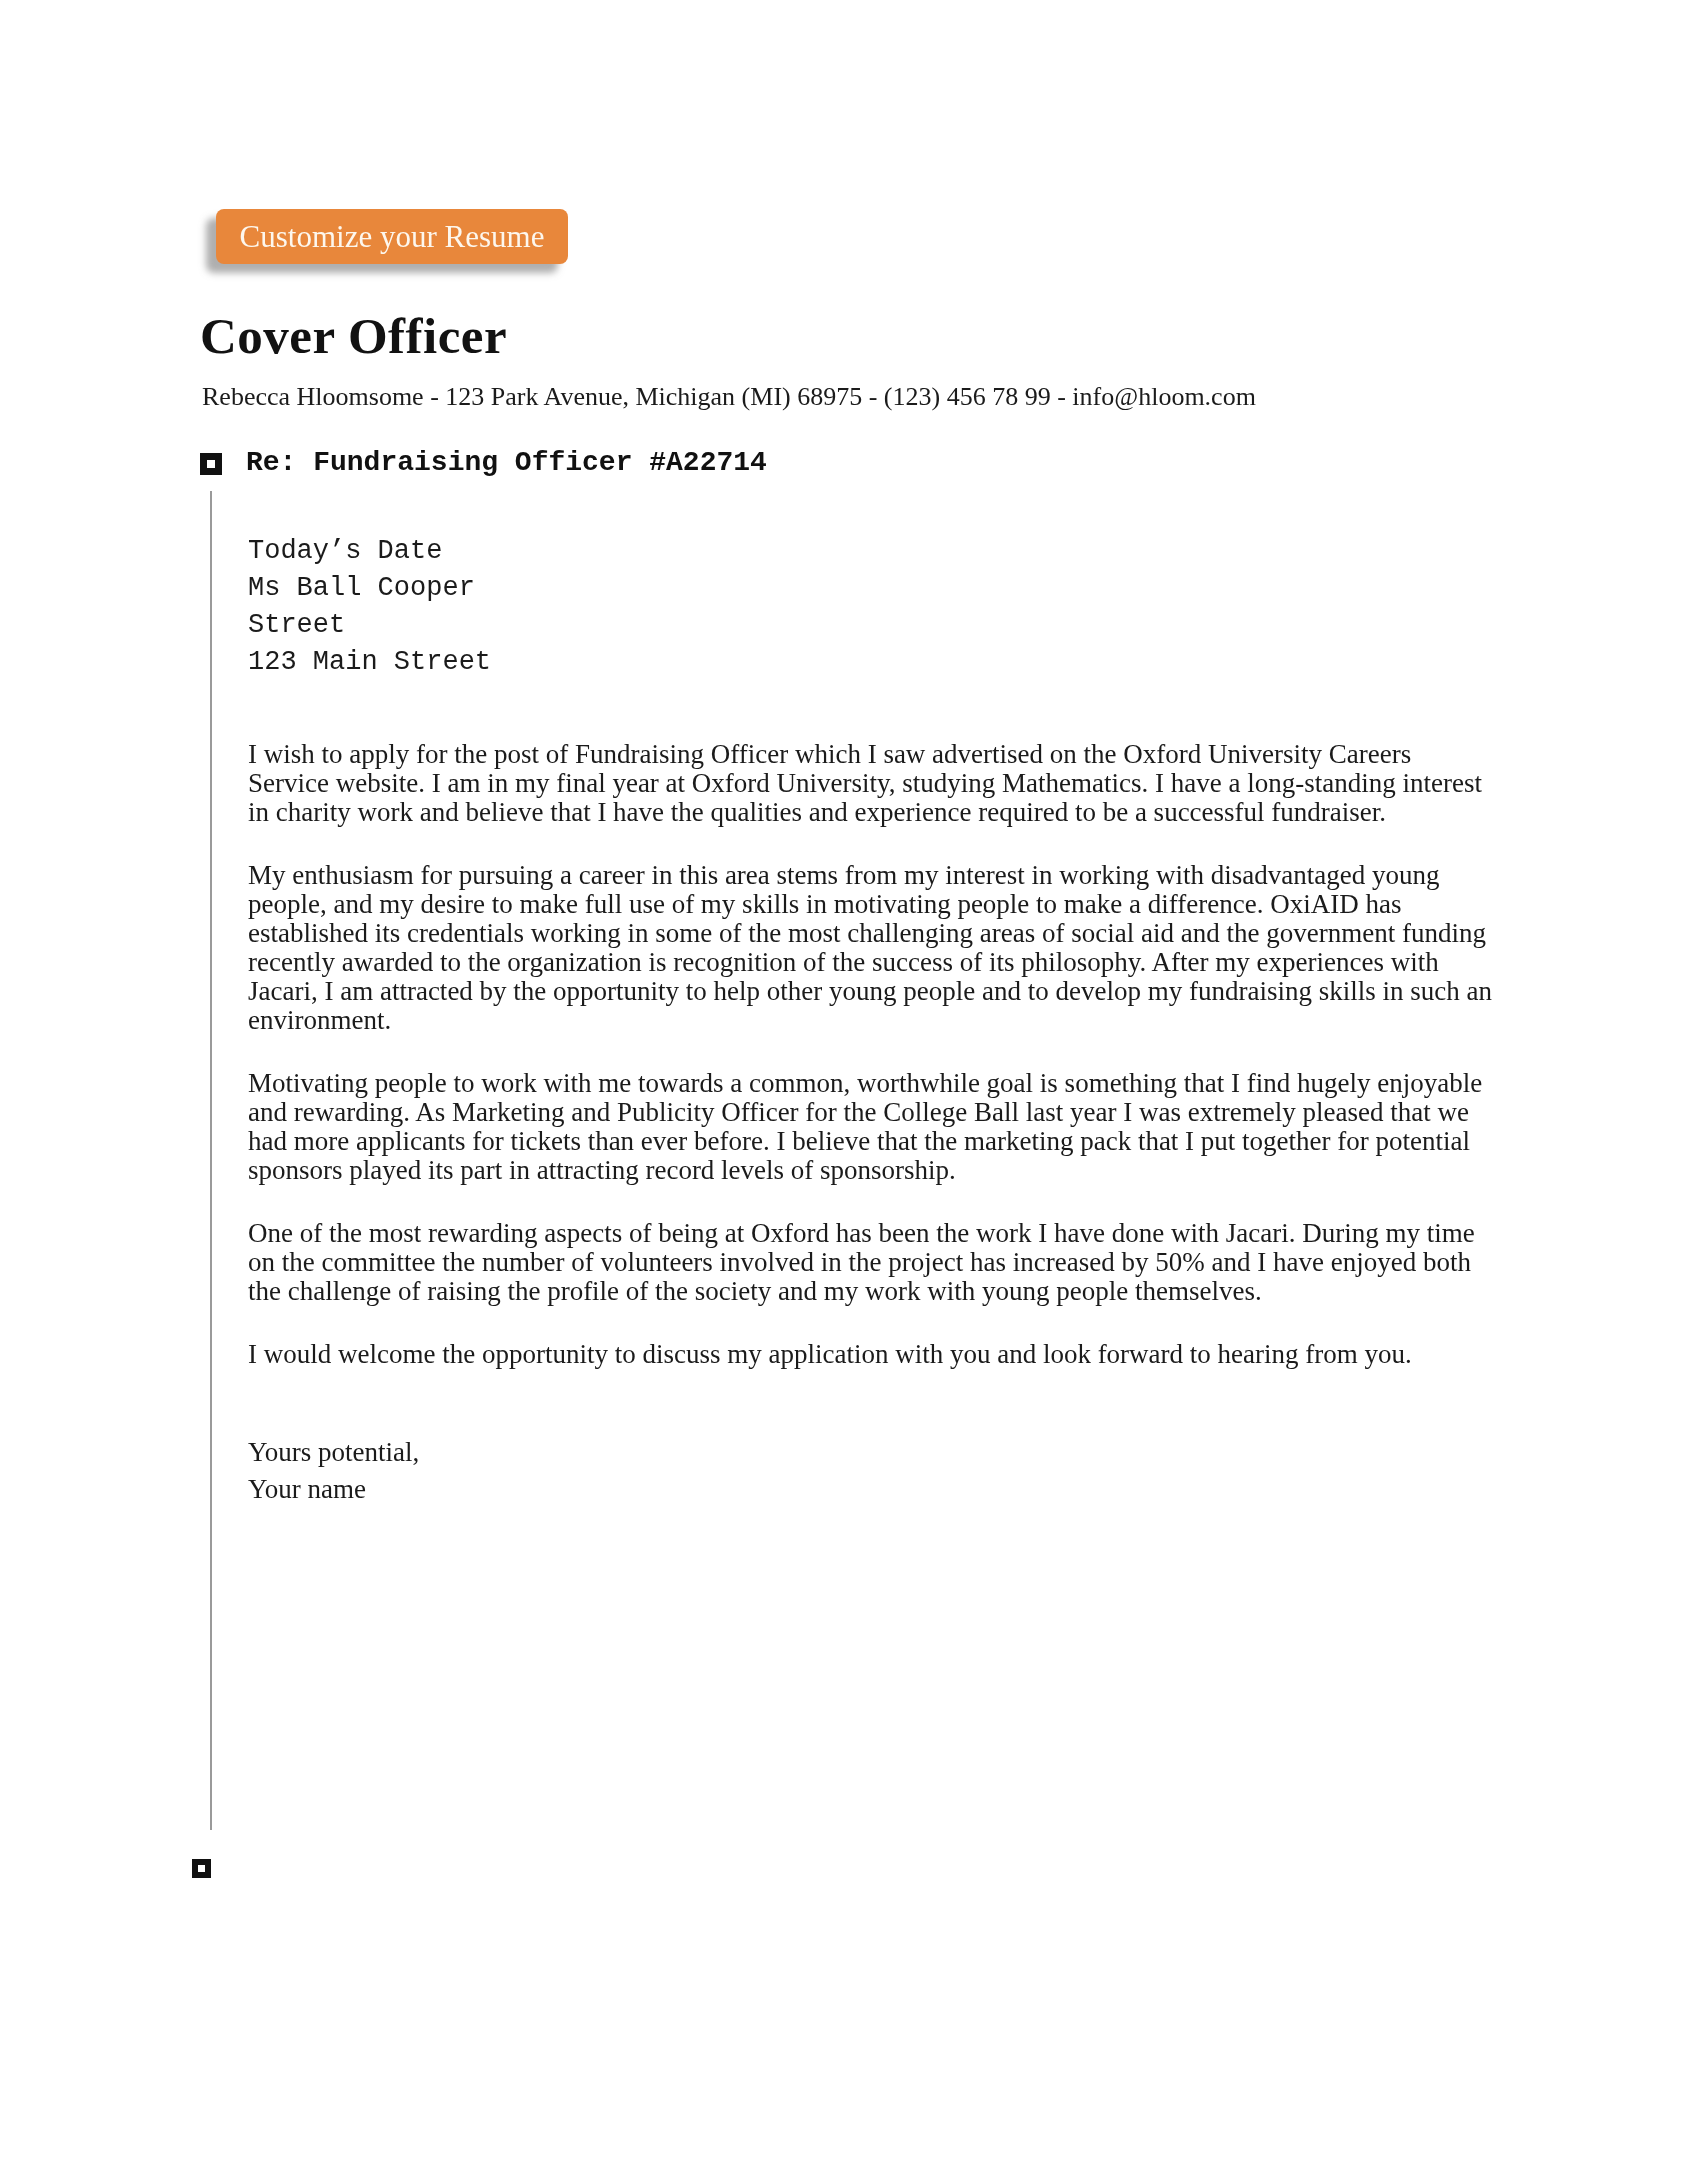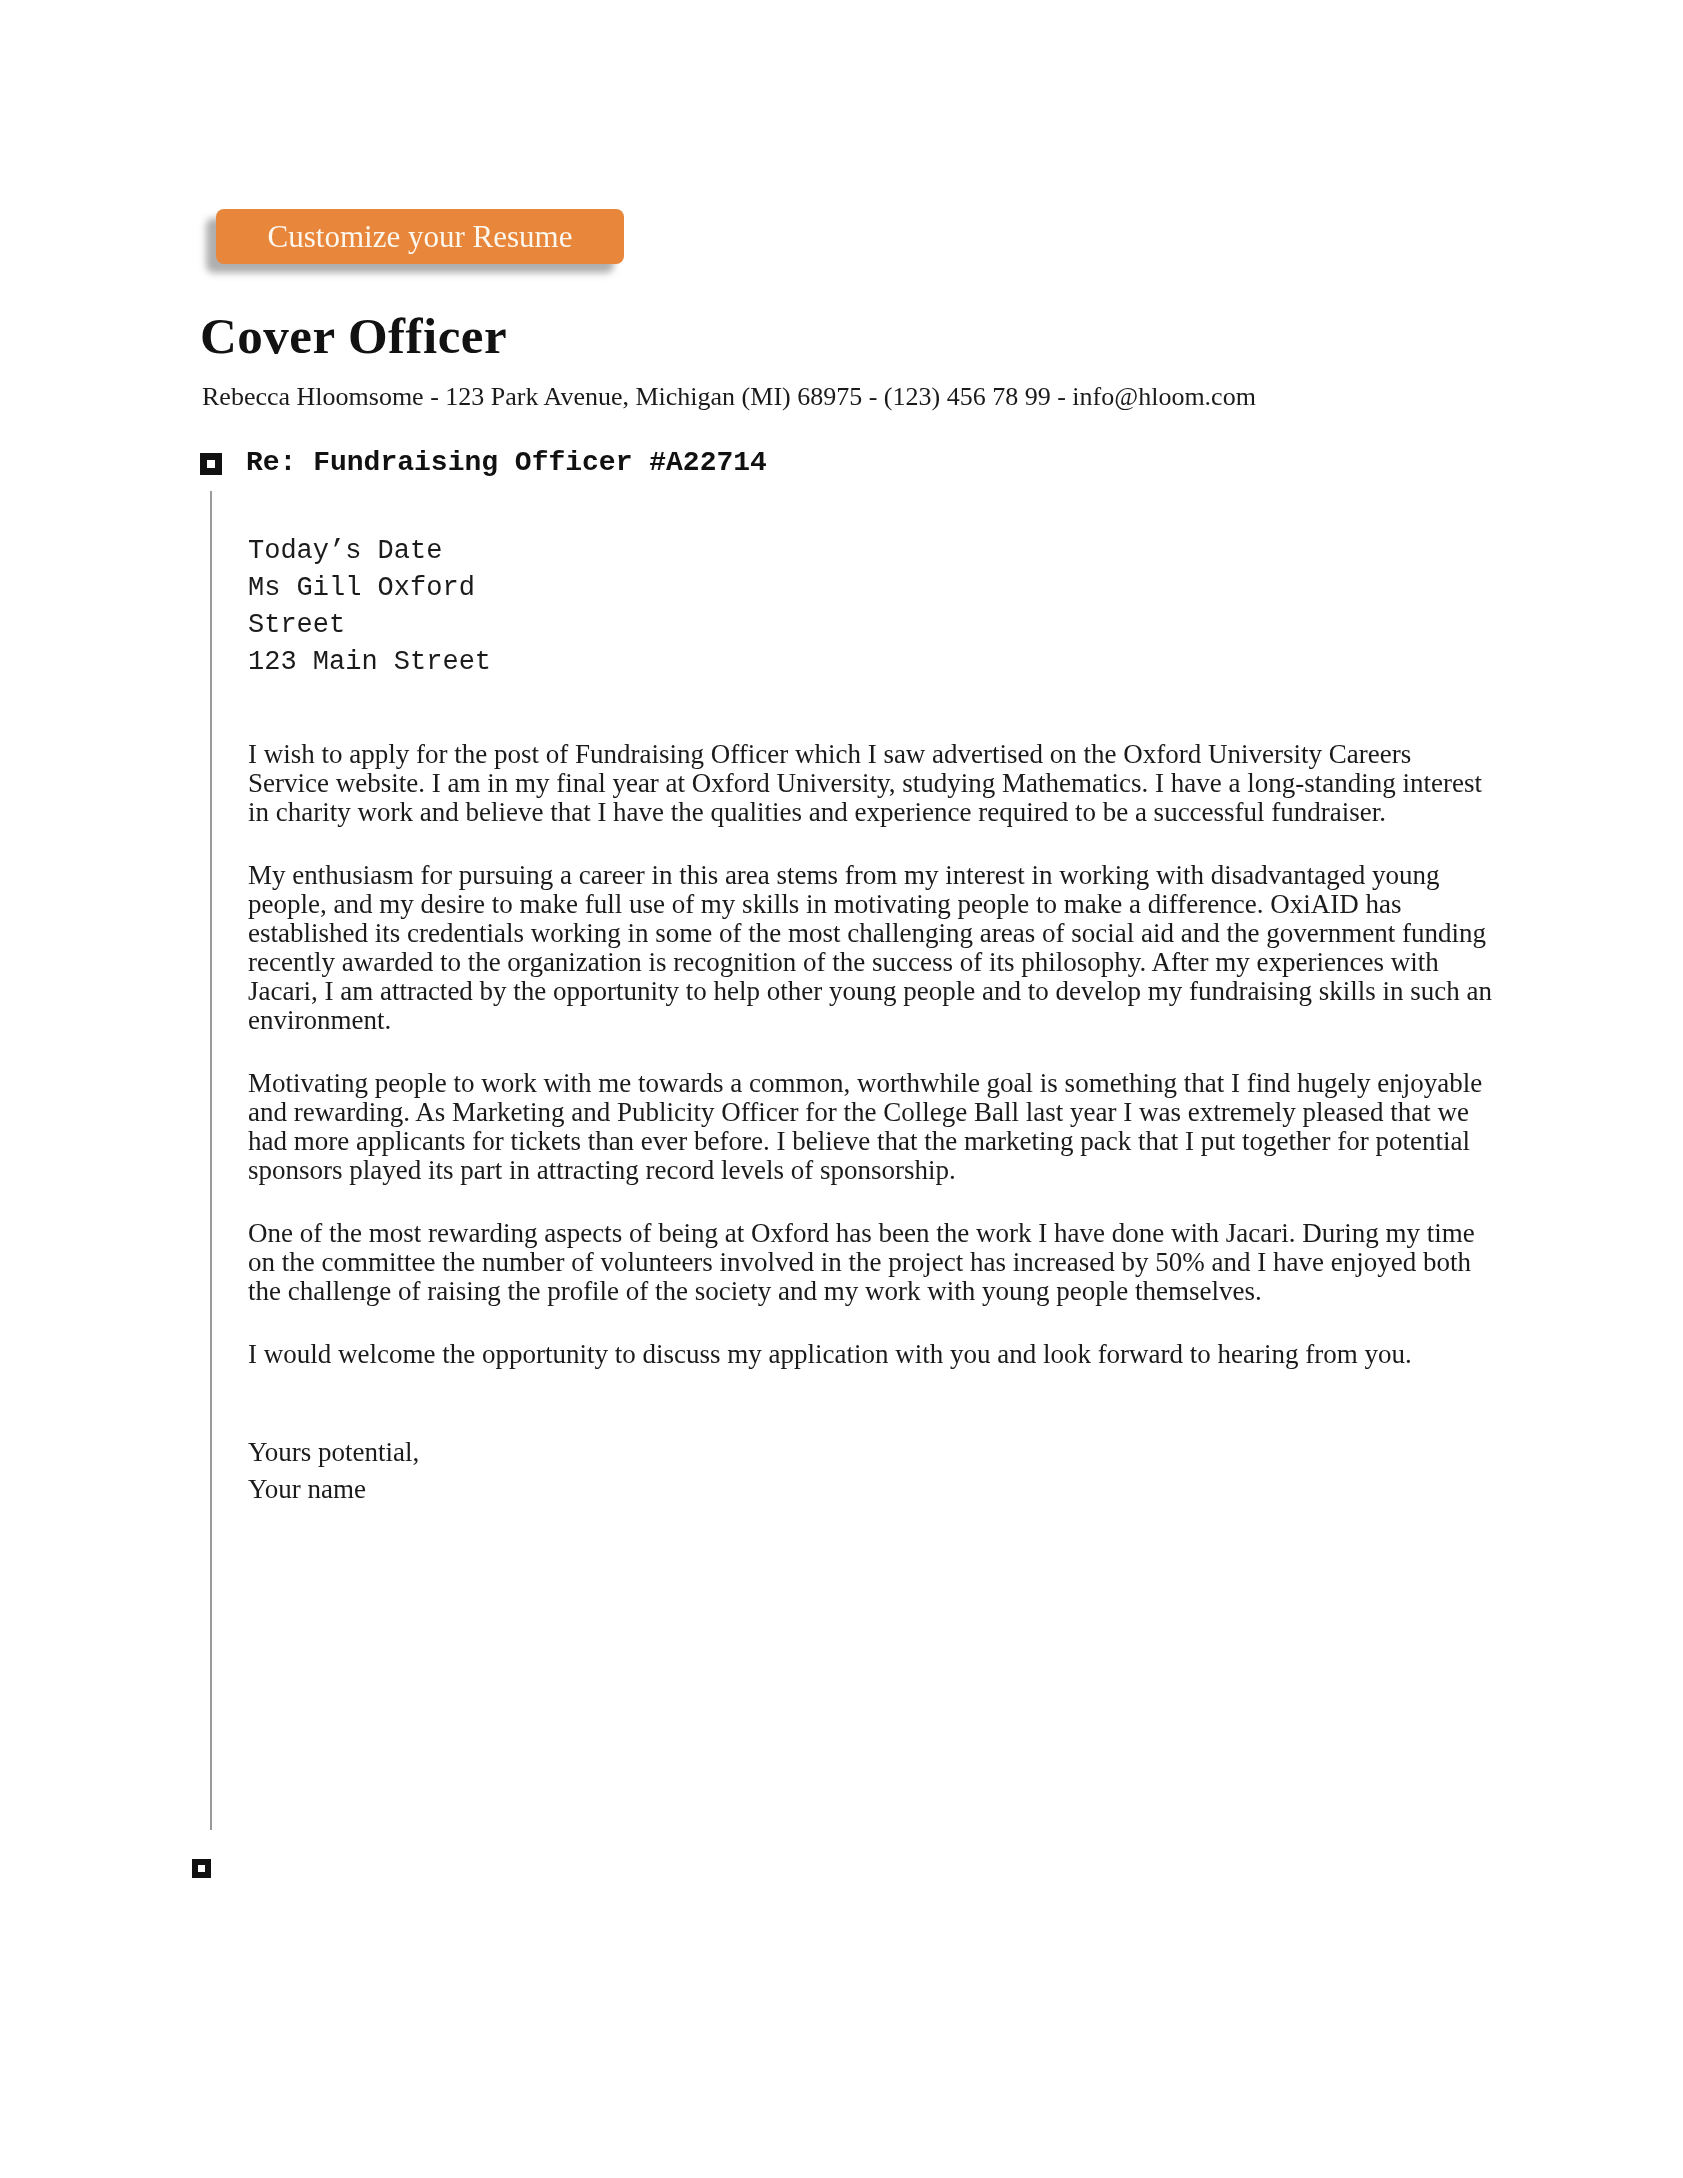--- a/index.html
+++ b/index.html
@@ -15,21 +15,21 @@
     font-family: "Liberation Serif", "DejaVu Serif", serif;
     color: #1b1b1b;
     overflow: hidden;
   }
 
   
   .customize-btn {
     position: absolute;
     left: 216px;
     top: 209px;
-    width: 408px;
+    width: 352px;
     height: 55px;
     background: #e8873b;
     border: none;
     border-radius: 8px;
     box-shadow: -10px 9px 7px rgba(110, 110, 110, 0.55);
     color: #fdf7ee;
     font-family: "Liberation Serif", "DejaVu Serif", serif;
     font-size: 31px;
     line-height: 55px;
     text-align: center;
@@ -140,21 +140,21 @@
   <div class="subject-marker"></div>
 
   <div class="subject-line">Re: Fundraising Officer #A22714</div>
 
   <div class="timeline-line"></div>
 
   <div class="letter">
 
     <div class="address-block">
       <div>Today’s Date</div>
-      <div>Ms Gill Oxford</div>
+      <div>Ms Ball Cooper</div>
       <div>Street</div>
       <div>123 Main Street</div>
     </div>
 
     <p class="first-para">I wish to apply for the post of Fundraising Officer which I saw advertised on the Oxford University Careers Service website. I am in my final year at Oxford University, studying Mathematics. I have a long-standing interest in charity work and believe that I have the qualities and experience required to be a successful fundraiser.</p>
     <p>My enthusiasm for pursuing a career in this area stems from my interest in working with disadvantaged young people, and my desire to make full use of my skills in motivating people to make a difference. OxiAID has established its credentials working in some of the most challenging areas of social aid and the government funding recently awarded to the organization is recognition of the success of its philosophy. After my experiences with Jacari, I am attracted by the opportunity to help other young people and to develop my fundraising skills in such an environment.</p>
     <p>Motivating people to work with me towards a common, worthwhile goal is something that I find hugely enjoyable and rewarding. As Marketing and Publicity Officer for the College Ball last year I was extremely pleased that we had more applicants for tickets than ever before. I believe that the marketing pack that I put together for potential sponsors played its part in attracting record levels of sponsorship.</p>
     <p>One of the most rewarding aspects of being at Oxford has been the work I have done with Jacari. During my time on the committee the number of volunteers involved in the project has increased by 50% and I have enjoyed both the challenge of raising the profile of the society and my work with young people themselves.</p>
     <p>I would welcome the opportunity to discuss my application with you and look forward to hearing from you.</p>
 

